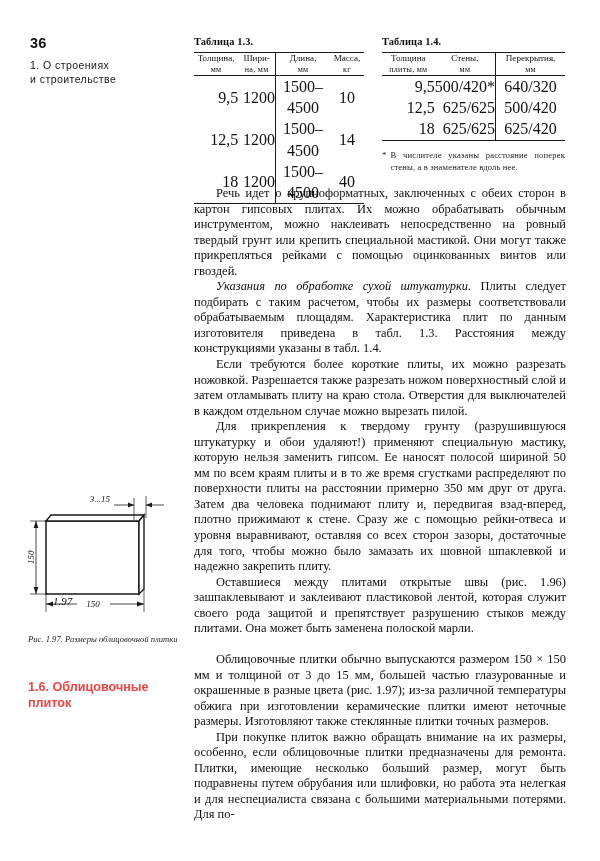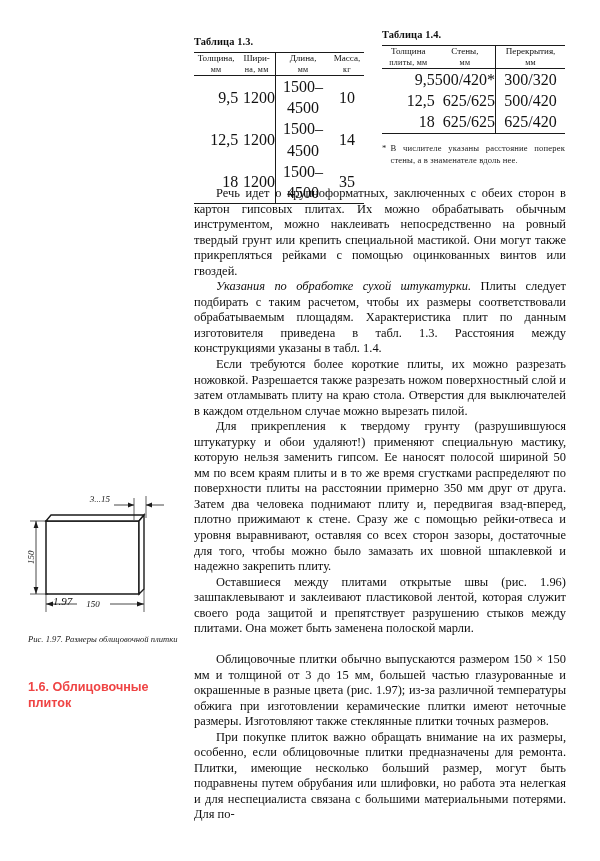--- a/index.html
+++ b/index.html
@@ -91,21 +91,21 @@
     line-height: 1.28;
     color: #ef4444;
   }
 
   
   .table-wrap {
     position: absolute;
     font-family: "Liberation Serif", "DejaVu Serif", serif;
   }
   .table-13 { left: 194px; top: 36px; width: 170px; }
-  .table-14 { left: 382px; top: 29px; width: 183px; }
+  .table-14 { left: 382px; top: 36px; width: 183px; }
 
   .table-caption {
     font-family: "Liberation Serif", "DejaVu Serif", serif;
     font-weight: bold;
     font-size: 10.4px;
     letter-spacing: 0.1px;
     margin-bottom: 5px;
     color: #0d0d0d;
   }
   table.doc-table {
@@ -187,20 +187,27 @@
     margin: 0;
     text-indent: 22px;
     text-align: justify;
   }
 </style>
 </head>
 <body>
 
 <div class="page">
 
+  <div class="left-col">
+    <div class="folio">36</div>
+    <div class="running-head">
+      <div>1. О строениях</div>
+      <div>и строительстве</div>
+    </div>
+  </div>
 
   <div class="table-wrap table-13">
     <div class="table-caption">Таблица 1.3.</div>
     <table class="doc-table">
       <thead>
         <tr class="rule-top">
           <th class="hcell" style="width:26%">
             <span>Толщина,</span>
             <span class="u2">мм</span>
           </th>
@@ -228,21 +235,21 @@
         <tr>
           <td class="dcell">12,5</td>
           <td class="dcell">1200</td>
           <td class="dcell vrule center">1500–4500</td>
           <td class="dcell center">14</td>
         </tr>
         <tr class="body-last">
           <td class="dcell">18</td>
           <td class="dcell">1200</td>
           <td class="dcell vrule center">1500–4500</td>
-          <td class="dcell center">35</td>
+          <td class="dcell center">40</td>
         </tr>
       </tbody>
       <tfoot>
         <tr>
           <td class="rule-top" colspan="4" style="height:0"></td>
         </tr>
       </tfoot>
     </table>
   </div>
 
@@ -262,21 +269,21 @@
           <th class="hcell vrule" style="width:39%">
             <span>Перекрытия,</span>
             <span class="u2">мм</span>
           </th>
         </tr>
       </thead>
       <tbody>
         <tr class="rule-mid body-first">
           <td class="dcell">9,5</td>
           <td class="dcell">500/420*</td>
-          <td class="dcell vrule center">300/320</td>
+          <td class="dcell vrule center">640/320</td>
         </tr>
         <tr>
           <td class="dcell">12,5</td>
           <td class="dcell">625/625</td>
           <td class="dcell vrule center">500/420</td>
         </tr>
         <tr class="body-last">
           <td class="dcell">18</td>
           <td class="dcell">625/625</td>
           <td class="dcell vrule center">625/420</td>

